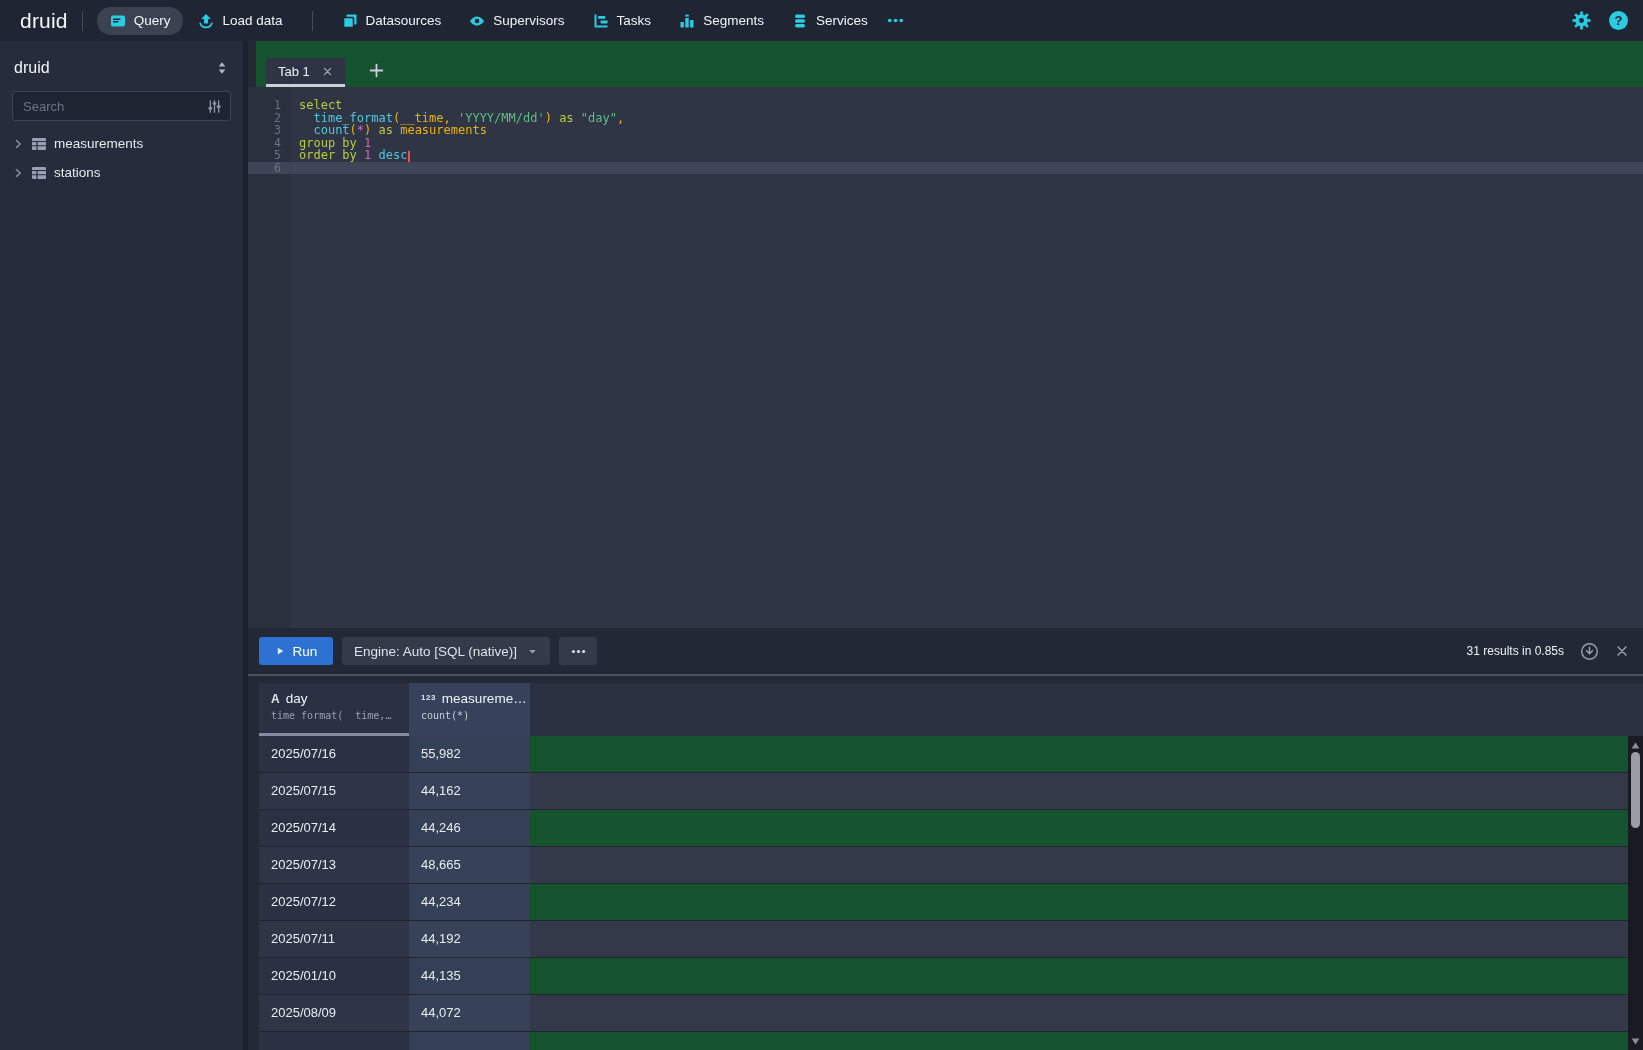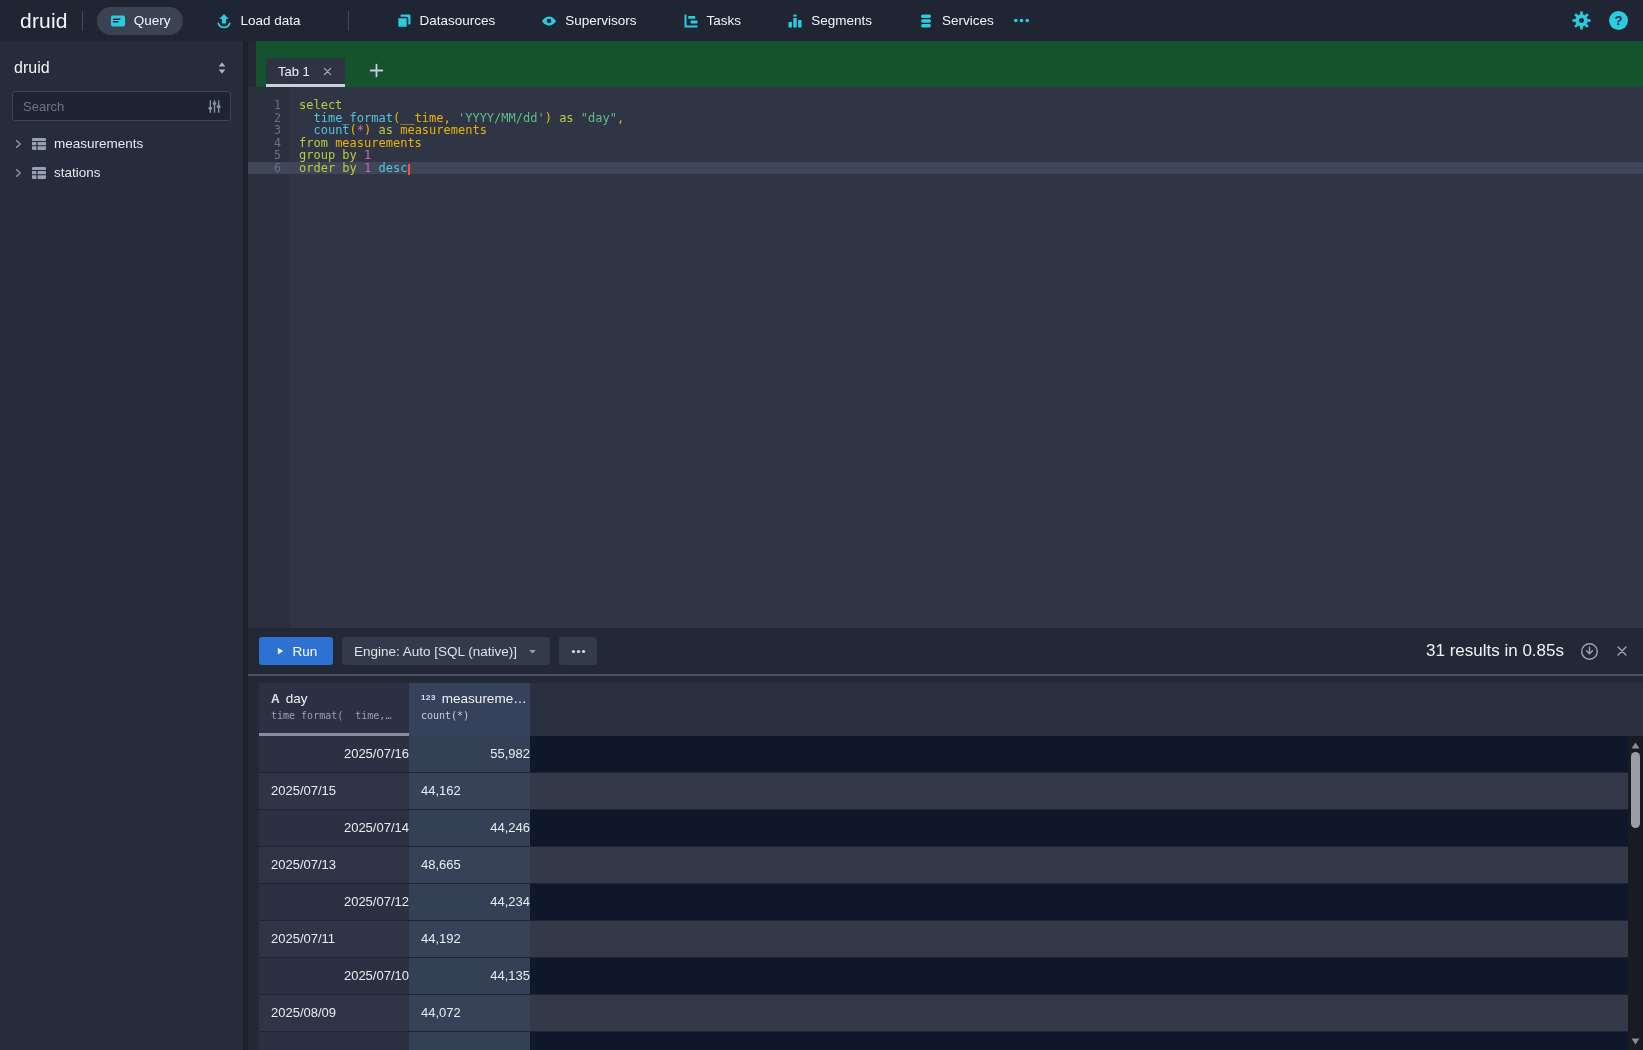--- a/index.html
+++ b/index.html
@@ -8,21 +8,21 @@
   #app { position:relative; width:1643px; height:1050px; }
   .ic svg { display:block; }
 
   
   .topnav { position:absolute; left:0; top:0; width:1643px; height:41px; background:#1f2533;
     display:flex; align-items:center; padding:0 14px 0 12px; }
   .logo-wrap { display:flex; align-items:center; gap:8px; }
   .logo-ic { color:#2bcbe0; }
   .brand { color:#f4f7fa; font-size:21px; letter-spacing:0.2px; }
   .nav-divider { width:1px; height:20px; background:#434a5a; margin:0 14px; }
-  #nav-items { display:flex; align-items:center; gap:20px; }
+  #nav-items { display:flex; align-items:center; gap:2px; }
   .nav-item { display:flex; align-items:center; gap:8px; height:28px; padding:0 13px;
     border-radius:15px; color:#f2f5f8; font-size:13.5px; cursor:pointer; }
   .nav-item .nav-ic { color:#2bcbe0; }
   .nav-item .nav-ic svg { width:16px; height:16px; }
   .nav-item.active { background:#3b4252; }
   .nav-more { color:#2bcbe0; padding:0 6px; display:flex; align-items:center; }
   .nav-more svg { width:17px; height:17px; }
   .nav-right { margin-left:auto; display:flex; align-items:center; gap:17px; }
   .gear { color:#2bcbe0; } .gear svg { width:19px; height:19px; }
   .help { color:#2bcbe0; } .help svg { width:21px; height:21px; }
@@ -80,41 +80,41 @@
   .run-btn { height:28px; width:74px; background:#2d72d2; border-radius:3px; display:flex;
     align-items:center; justify-content:center; gap:8px; color:#ffffff; font-size:13.5px; cursor:pointer; }
   .run-btn .ic { color:#e8eef8; } .run-btn svg { width:10px; height:10px; }
   .engine-btn { height:28px; margin-left:9px; background:#333a4a; border-radius:3px; display:flex;
     align-items:center; padding:0 12px; gap:10px; color:#dde1e8; font-size:13.5px; cursor:pointer; }
   .engine-btn .ic { color:#98a0b0; } .engine-btn svg { width:11px; height:11px; }
   .dots-btn { height:28px; width:38px; margin-left:9px; background:#333a4a; border-radius:3px;
     display:flex; align-items:center; justify-content:center; color:#d7dbe2; cursor:pointer; }
   .dots-btn svg { width:15px; height:15px; }
   .runbar-right { margin-left:auto; display:flex; align-items:center; gap:16px; }
-  .results-text { color:#eef1f5; font-size:17px; }
+  .results-text { color:#eef1f5; font-size:12px; }
   .dl-ic { color:#9aa1b0; cursor:pointer; } .dl-ic svg { width:19px; height:19px; }
   .close-ic { color:#9aa1b0; cursor:pointer; } .close-ic svg { width:14px; height:14px; }
 
   
   .results { position:absolute; left:0; top:637px; width:100%; height:372px; background:#242936; }
   .hdr-band { position:absolute; left:11px; right:0; top:5px; height:53px; background:#2a303f; }
   .th-col { position:absolute; top:5px; height:53px; padding:8px 0 0 12px; cursor:pointer; }
   .th-col.c0 { left:11px; width:150px; background:#2b3143; }
   .th-col.c1 { left:161px; width:121px; background:#36425c; }
   .th-col.sorted::after { content:""; position:absolute; left:0; bottom:0; width:100%; height:3px;
     background:#878da0; }
   .th-name { color:#f0f2f6; font-size:13.5px; display:flex; align-items:baseline; gap:6px; }
   .tglyph { font-weight:bold; color:#dfe3ea; font-size:12px; }
   .tglyph.num { font-size:8px; letter-spacing:0.5px; position:relative; top:-3px; }
   .th-expr { margin-top:4px; font-size:10px; color:#9aa0b2;
     font-family:"DejaVu Sans Mono", monospace; white-space:nowrap; overflow:hidden; }
   .th-col.c1 .th-expr { color:#c9ced9; }
   #result-rows { position:absolute; left:0; top:58px; right:0; bottom:0; }
   .rrow { position:absolute; left:11px; right:0; height:37px; }
-  .rrow.odd  { background:#0f172a;text-align:right; }
+  .rrow.odd  { background:#14532d; }
   .rrow.even { background:#333949; }
   .rcell { position:absolute; top:0; height:36px; line-height:36px; padding-left:12px;
     font-size:13px; color:#e9ecf0; cursor:pointer; }
   .rcell.c0 { left:0; width:150px; }
   .rcell.c1 { left:150px; width:121px; }
   .rrow.odd  .rcell.c0 { background:#2b3142; } .rrow.odd  .rcell.c1 { background:#334056; }
   .rrow.even .rcell.c0 { background:#2f3546; } .rrow.even .rcell.c1 { background:#374259; }
   .rrow { border-bottom:1px solid #20242f; }
 
   
@@ -330,21 +330,20 @@
           <div class="gnum">2</div>
           <div class="gnum">3</div>
           <div class="gnum">4</div>
           <div class="gnum">5</div>
           <div class="gnum">6</div>
         </div>
       <div class="code" id="code">
           <div class="code-line"><span class="tk-kw">select</span></div>
           <div class="code-line"><span class="tk-pl">  </span><span class="tk-fn">time_format</span><span class="tk-pl">(__time, </span><span class="tk-str">'YYYY/MM/dd'</span><span class="tk-pl">) </span><span class="tk-kw">as</span><span class="tk-pl"> </span><span class="tk-str">"day"</span><span class="tk-pl">,</span></div>
           <div class="code-line"><span class="tk-pl">  </span><span class="tk-fn">count</span><span class="tk-pl">(</span><span class="tk-num">*</span><span class="tk-pl">) </span><span class="tk-kw">as</span><span class="tk-pl"> measurements</span></div>
-          <div class="code-line"><span class="tk-kw">from</span><span class="tk-pl"> measurements</span></div>
           <div class="code-line"><span class="tk-kw">group by</span><span class="tk-pl"> </span><span class="tk-num">1</span></div>
           <div class="code-line"><span class="tk-kw">order by</span><span class="tk-pl"> </span><span class="tk-num">1</span><span class="tk-pl"> </span><span class="tk-fn">desc</span><span class="cursor"></span></div>
         </div>
     </div>
 
     <div class="runbar">
       <div class="run-btn">
         <span class="ic">
             <svg viewBox="0 0 16 16" fill="currentColor">
               <path d="M4.5 2.6 L13.2 8 L4.5 13.4 Z"></path>
@@ -422,21 +421,21 @@
           </div>
           <div class="rrow odd" style="top: 148px; text-decoration: underline;">
             <div class="rcell c0">2025/07/12</div>
             <div class="rcell c1">44,234</div>
           </div>
           <div class="rrow even" style="top: 185px;">
             <div class="rcell c0">2025/07/11</div>
             <div class="rcell c1">44,192</div>
           </div>
           <div class="rrow odd" style="top: 222px;">
-            <div class="rcell c0">2025/07/10</div>
+            <div class="rcell c0">2025/01/10</div>
             <div class="rcell c1">44,135</div>
           </div>
           <div class="rrow even" style="top: 259px;">
             <div class="rcell c0">2025/08/09</div>
             <div class="rcell c1">44,072</div>
           </div>
           <div class="rrow odd" style="top: 296px;">
             <div class="rcell c0"></div>
             <div class="rcell c1"></div>
           </div>

